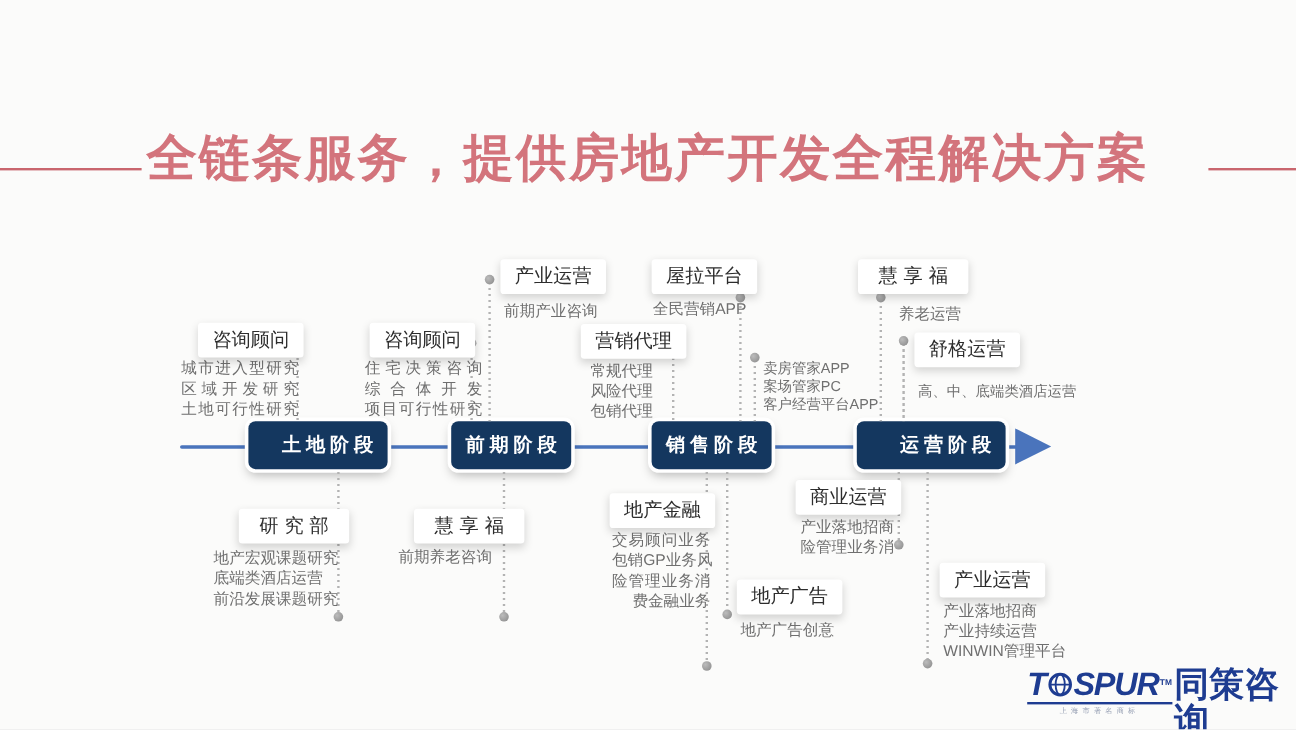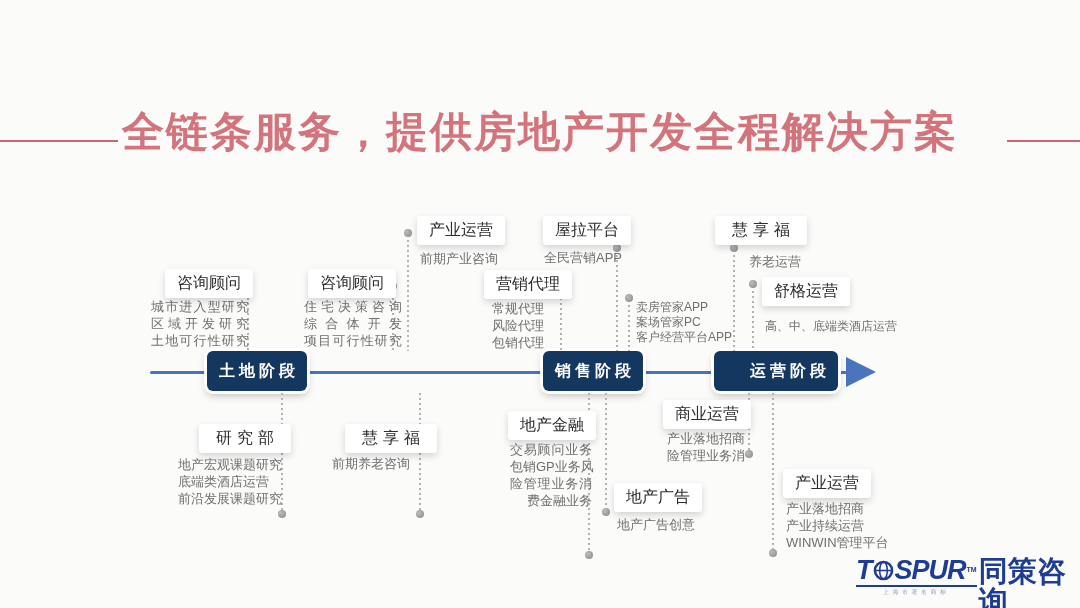--- a/index.html
+++ b/index.html
@@ -59,21 +59,22 @@
 <body>
 
 <div class="slide">
 
   <div class="rule left"></div>
   <div class="rule right"></div>
   <div class="title">全链条服务，提供房地产开发全程解决方案</div>
 
   <div class="tl-line"></div>
   <div class="tl-arrow"></div>
-  <div class="stage" style="left:207px;">土地阶段</div>
+  <div class="stage" style="left:207px;padding-left:16px;">土地阶段</div>
+  <div class="stage" style="left:376px;">前期阶段</div>
   <div class="stage" style="left:543px;">销售阶段</div>
   <div class="stage" style="left:714px;padding-left:24px;">运营阶段</div>
 
   <div class="vline" style="left:247px;top:288px;height:63px;">
       <i class="dot top"></i>
     </div>
   <div class="vline" style="left:392px;top:288px;height:63px;">
       <i class="dot top"></i>
     </div>
   <div class="vline" style="left:407px;top:235px;height:116px;">

